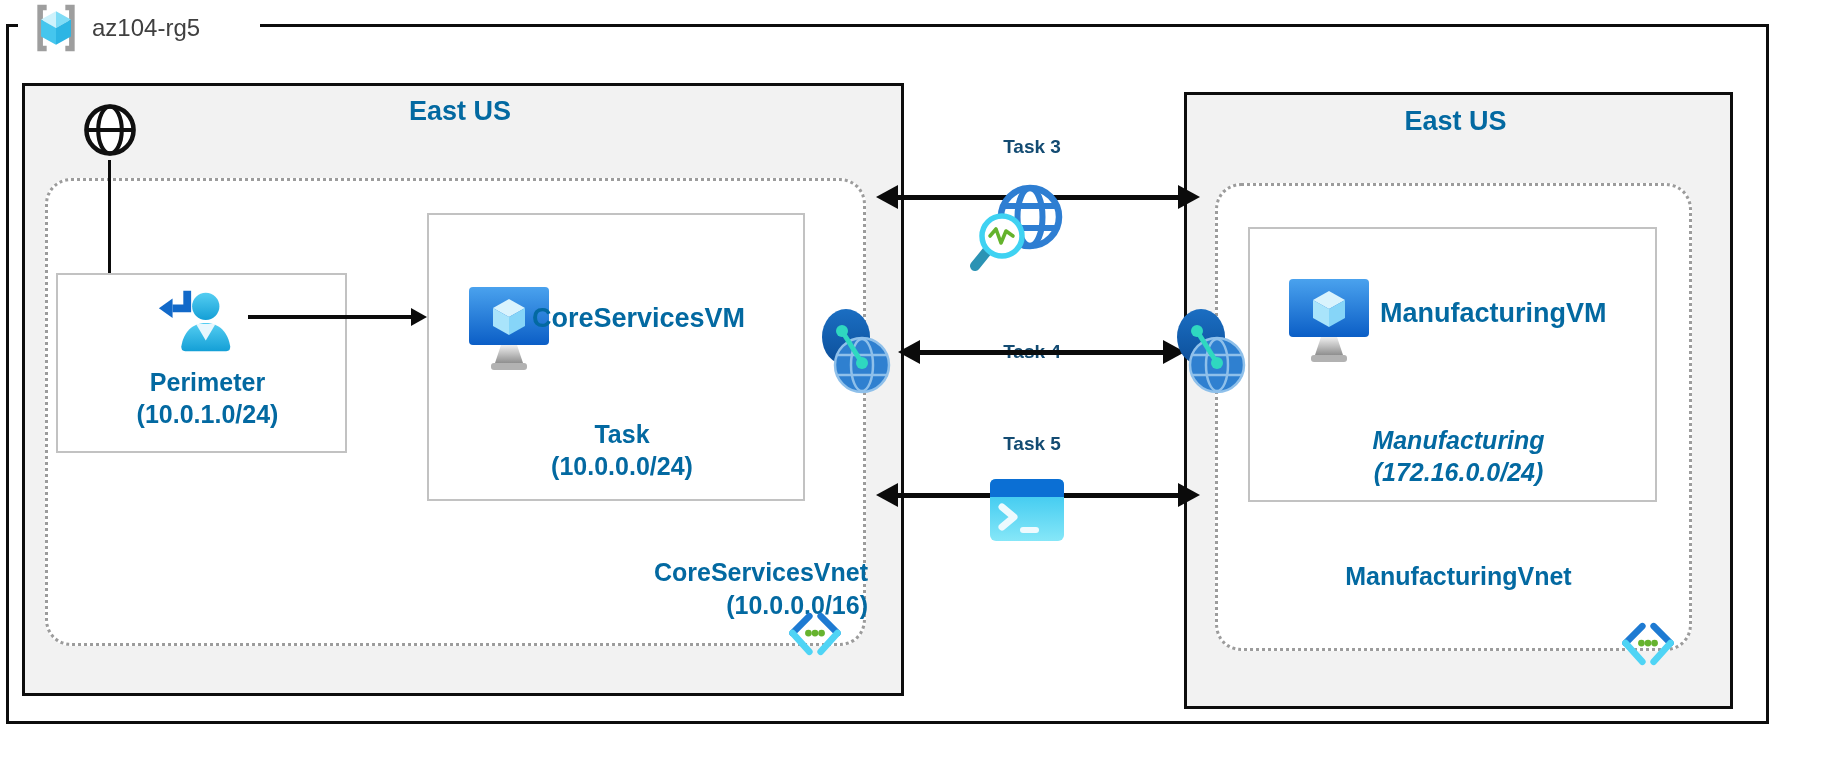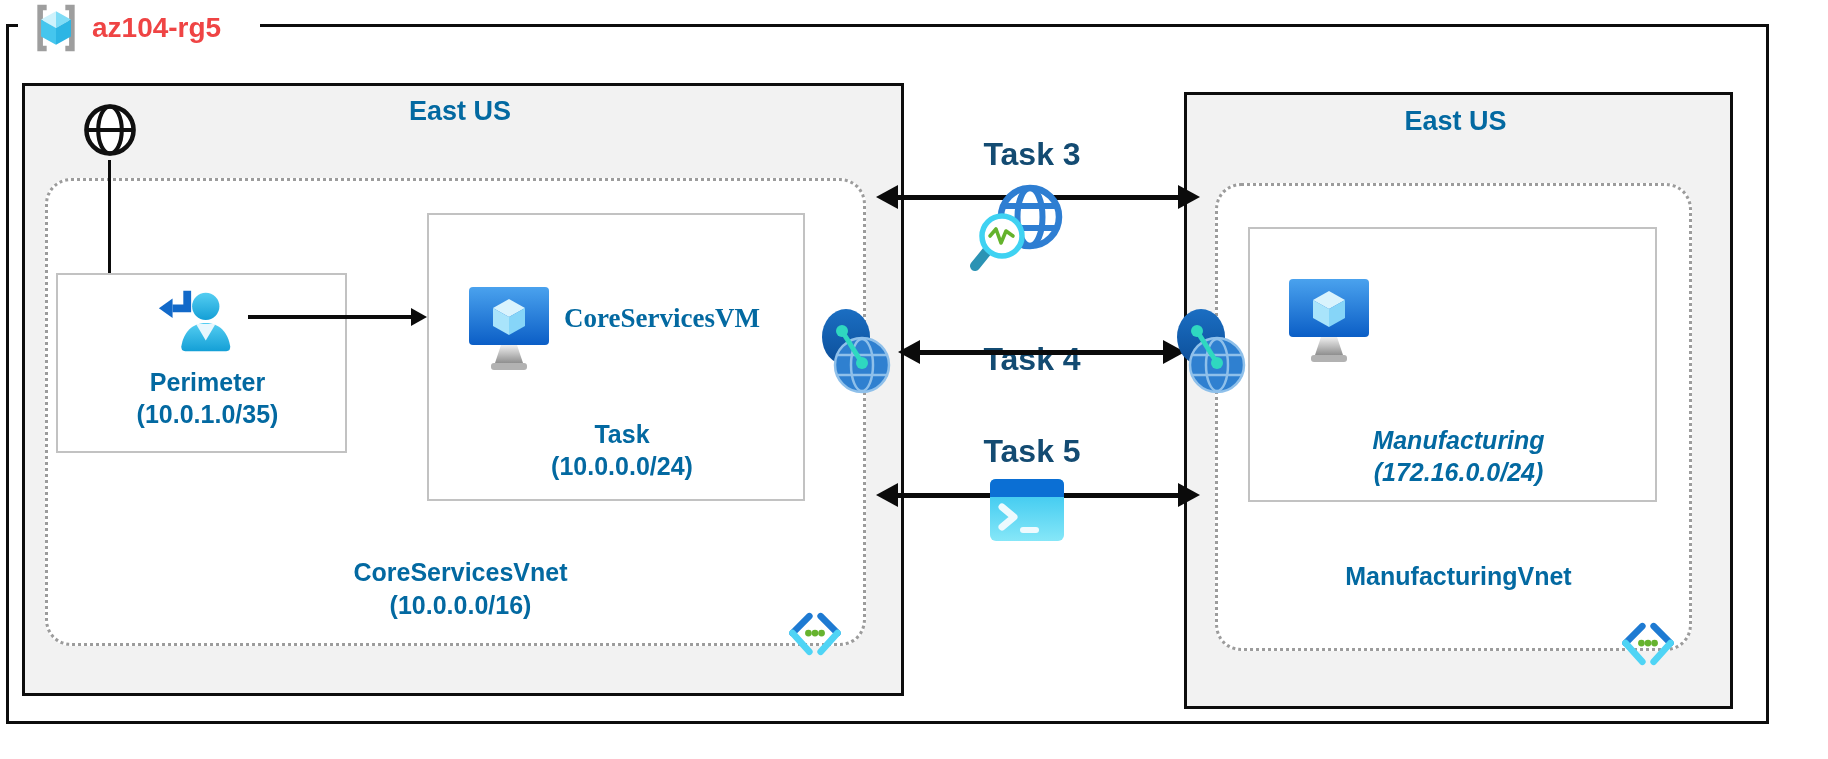--- a/index.html
+++ b/index.html
@@ -1,25 +1,25 @@
 <!DOCTYPE html>
 <html><head>
 <meta charset="utf-8">
 <style>
   html,body{margin:0;padding:0;background:#ffffff;}
   #canvas{position:relative;width:1828px;height:759px;background:#ffffff;
           font-family:"Liberation Sans",sans-serif;overflow:hidden;}
   .abs{position:absolute;}
   .blk{color:#0369a1;font-weight:bold;}
-  .task{color:#134b72;font-weight:bold;font-size:32px;}
+  .task{color:#134b72;font-weight:bold;font-size:19px;}
   .ctr{text-align:center;}
   .outer-box{left:6px;top:24px;width:1757px;height:694px;border:3px solid #0d0d0d;z-index:1;}
   .rg-chip{left:18px;top:0px;width:232px;height:56px;background:#ffffff;z-index:6;
            display:flex;align-items:center;gap:8px;padding-left:10px;}
-  .rg-chip .txt{font-size:28px;font-weight:bold;color:#ef4444;}
+  .rg-chip .txt{font-size:24px;font-weight:normal;color:#404040;}
   .region{background:#f2f2f2;border:3px solid #0d0d0d;z-index:1;}
   .region-l{left:22px;top:83px;width:876px;height:607px;}
   .region-r{left:1184px;top:92px;width:543px;height:611px;}
   .region-title{font-size:27px;z-index:2;}
   .vnet{background:#ffffff;border:3px dotted #9c9c9c;border-radius:26px;z-index:2;}
   .vnet-l{left:45px;top:178px;width:815px;height:462px;}
   .vnet-r{left:1215px;top:183px;width:471px;height:462px;}
   .white-box{background:#ffffff;border:2px solid #c2c2c2;z-index:3;}
   .sub-lbl{font-size:25px;line-height:1.28;z-index:3;padding-left:8px;}
   .vm-name{font-size:27px;z-index:4;}
@@ -115,47 +115,47 @@
     <svg viewBox="0 0 84 84">
       <path d="M33 12 V30 H18" fill="none" stroke="#1269c9" stroke-width="8"></path>
       <polygon points="18,20 18,40 4,30" fill="#1269c9"></polygon>
       <circle cx="52" cy="28" r="14" fill="url(#gBody)"></circle>
       <path d="M52 45 C38 45 29 55 27 69 Q26.5 74 31 74 H73 Q77.5 74 77 69 C75 55 66 45 52 45 Z" fill="url(#gBody)"></path>
       <polygon points="42,46 62,46 52,63" fill="#e9f7fd"></polygon>
     </svg>
   </div>
   <div class="abs sub-lbl blk ctr" style="left:56px;top:366px;width:287px;">
     <div>Perimeter</div>
-    <div>(10.0.1.0/35)</div>
+    <div>(10.0.1.0/24)</div>
   </div>
 
   <div class="abs harrow">
     <div class="bar"></div>
       <div class="head"></div>
   </div>
 
   <div class="abs white-box" style="left:427px;top:213px;width:374px;height:284px;"></div>
   <div class="abs task" style="left:442px;top:222px;font-size:26px;">Task 1</div>
   <div class="abs icon" style="left:465px;top:285px;width:88px;height:92px;">
     <svg viewBox="0 0 88 92">
       <rect x="4" y="2" width="80" height="58" rx="4" fill="url(#gVm)"></rect>
       <polygon points="44,14 60,23 44,32 28,23" fill="#d9f3fd"></polygon>
       <polygon points="28,23 44,32 44,50 28,41" fill="#a9e4fb"></polygon>
       <polygon points="60,23 44,32 44,50 60,41" fill="#86d5f8"></polygon>
       <polygon points="36,60 52,60 58,78 30,78" fill="url(#gStand)"></polygon>
       <rect x="26" y="78" width="36" height="7" rx="3" fill="#b2b2b2"></rect>
     </svg>
   </div>
-  <div class="abs vm-name blk" style="left:564px;top:303px;font-family:Liberation Serif, serif;">CoreServicesVM</div>
+  <div class="abs vm-name blk" style="left:532px;top:303px;">CoreServicesVM</div>
   <div class="abs sub-lbl blk ctr" style="left:427px;top:418px;width:374px;">
     <div>Task</div>
     <div>(10.0.0.0/24)</div>
   </div>
 
-  <div class="abs sub-lbl blk ctr" style="left:45px;top:556px;width:815px;line-height:1.3;">
+  <div class="abs sub-lbl blk ctr" style="left:45px;top:556px;width:815px;line-height:1.3;text-align:right;">
     <div>CoreServicesVnet</div>
     <div>(10.0.0.0/16)</div>
   </div>
   <div class="abs icon" style="left:785px;top:610px;width:60px;height:48px;z-index:5;">
     <svg viewBox="0 0 64 50">
       <line x1="26" y1="6" x2="8" y2="24" stroke="#1e7ad2" stroke-width="7" stroke-linecap="round"></line>
       <line x1="8" y1="24" x2="26" y2="44" stroke="#4fd4f5" stroke-width="7" stroke-linecap="round"></line>
       <line x1="38" y1="6" x2="56" y2="24" stroke="#1e7ad2" stroke-width="7" stroke-linecap="round"></line>
       <line x1="56" y1="24" x2="38" y2="44" stroke="#4fd4f5" stroke-width="7" stroke-linecap="round"></line>
       <circle cx="25" cy="24" r="3.6" fill="#66b32e"></circle>
@@ -236,20 +236,21 @@
   <div class="abs icon" style="left:1285px;top:277px;width:88px;height:92px;">
     <svg viewBox="0 0 88 92">
       <rect x="4" y="2" width="80" height="58" rx="4" fill="url(#gVm)"></rect>
       <polygon points="44,14 60,23 44,32 28,23" fill="#d9f3fd"></polygon>
       <polygon points="28,23 44,32 44,50 28,41" fill="#a9e4fb"></polygon>
       <polygon points="60,23 44,32 44,50 60,41" fill="#86d5f8"></polygon>
       <polygon points="36,60 52,60 58,78 30,78" fill="url(#gStand)"></polygon>
       <rect x="26" y="78" width="36" height="7" rx="3" fill="#b2b2b2"></rect>
     </svg>
   </div>
+  <div class="abs vm-name blk" style="left:1380px;top:298px;">ManufacturingVM</div>
   <div class="abs sub-lbl blk ctr" style="left:1248px;top:424px;width:405px;font-style:italic;">
     <div>Manufacturing</div>
     <div>(172.16.0.0/24)</div>
   </div>
 
   <div class="abs sub-lbl blk ctr" style="left:1215px;top:560px;width:471px;line-height:1.3;">
     <div>ManufacturingVnet</div>
   </div>
   <div class="abs icon" style="left:1618px;top:620px;width:60px;height:48px;z-index:5;">
     <svg viewBox="0 0 64 50">

